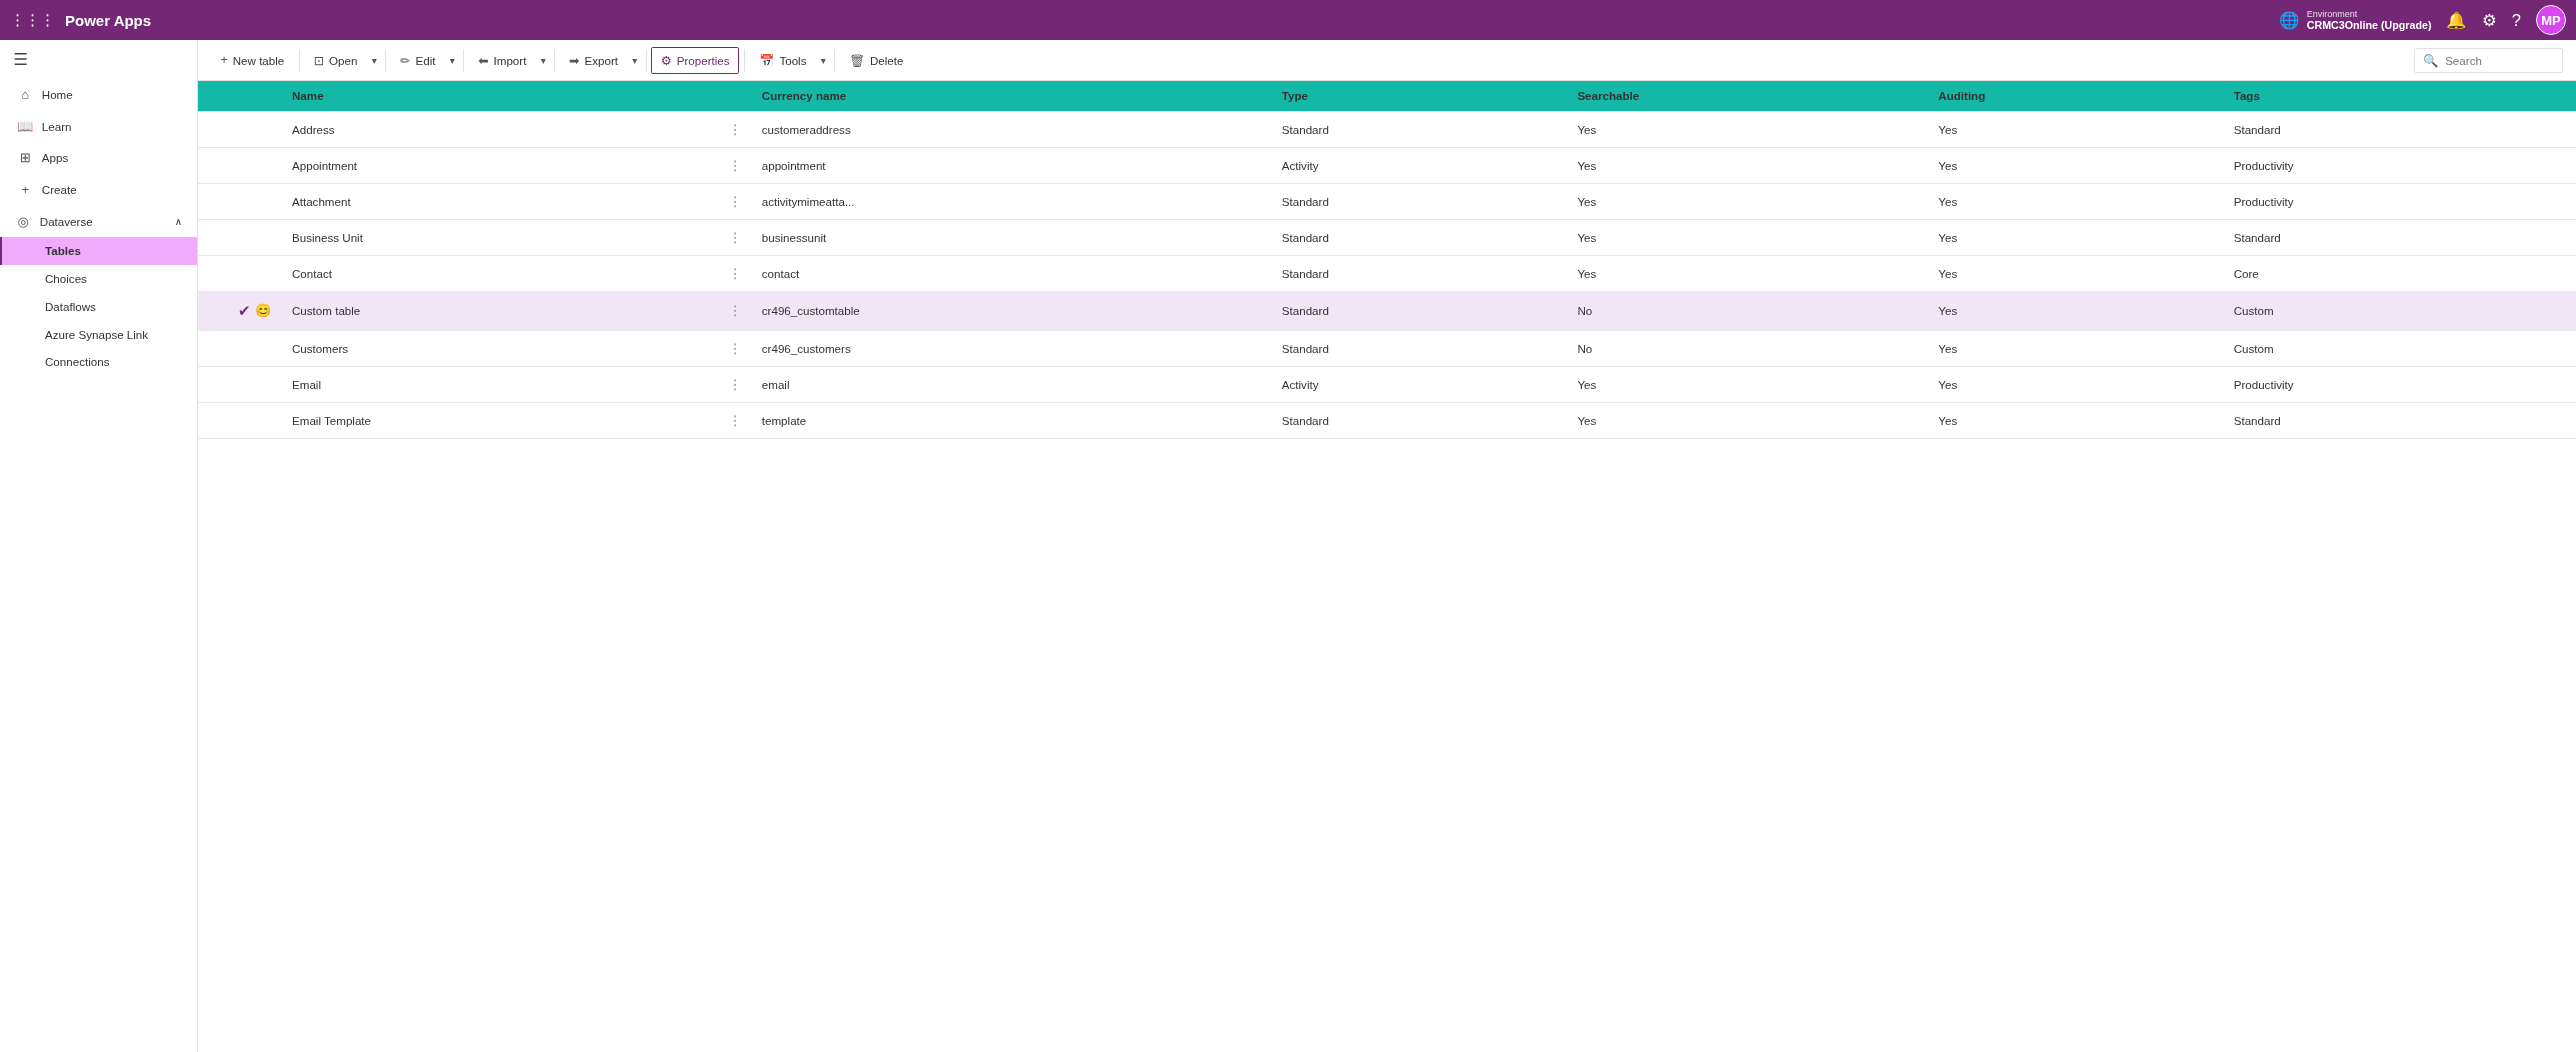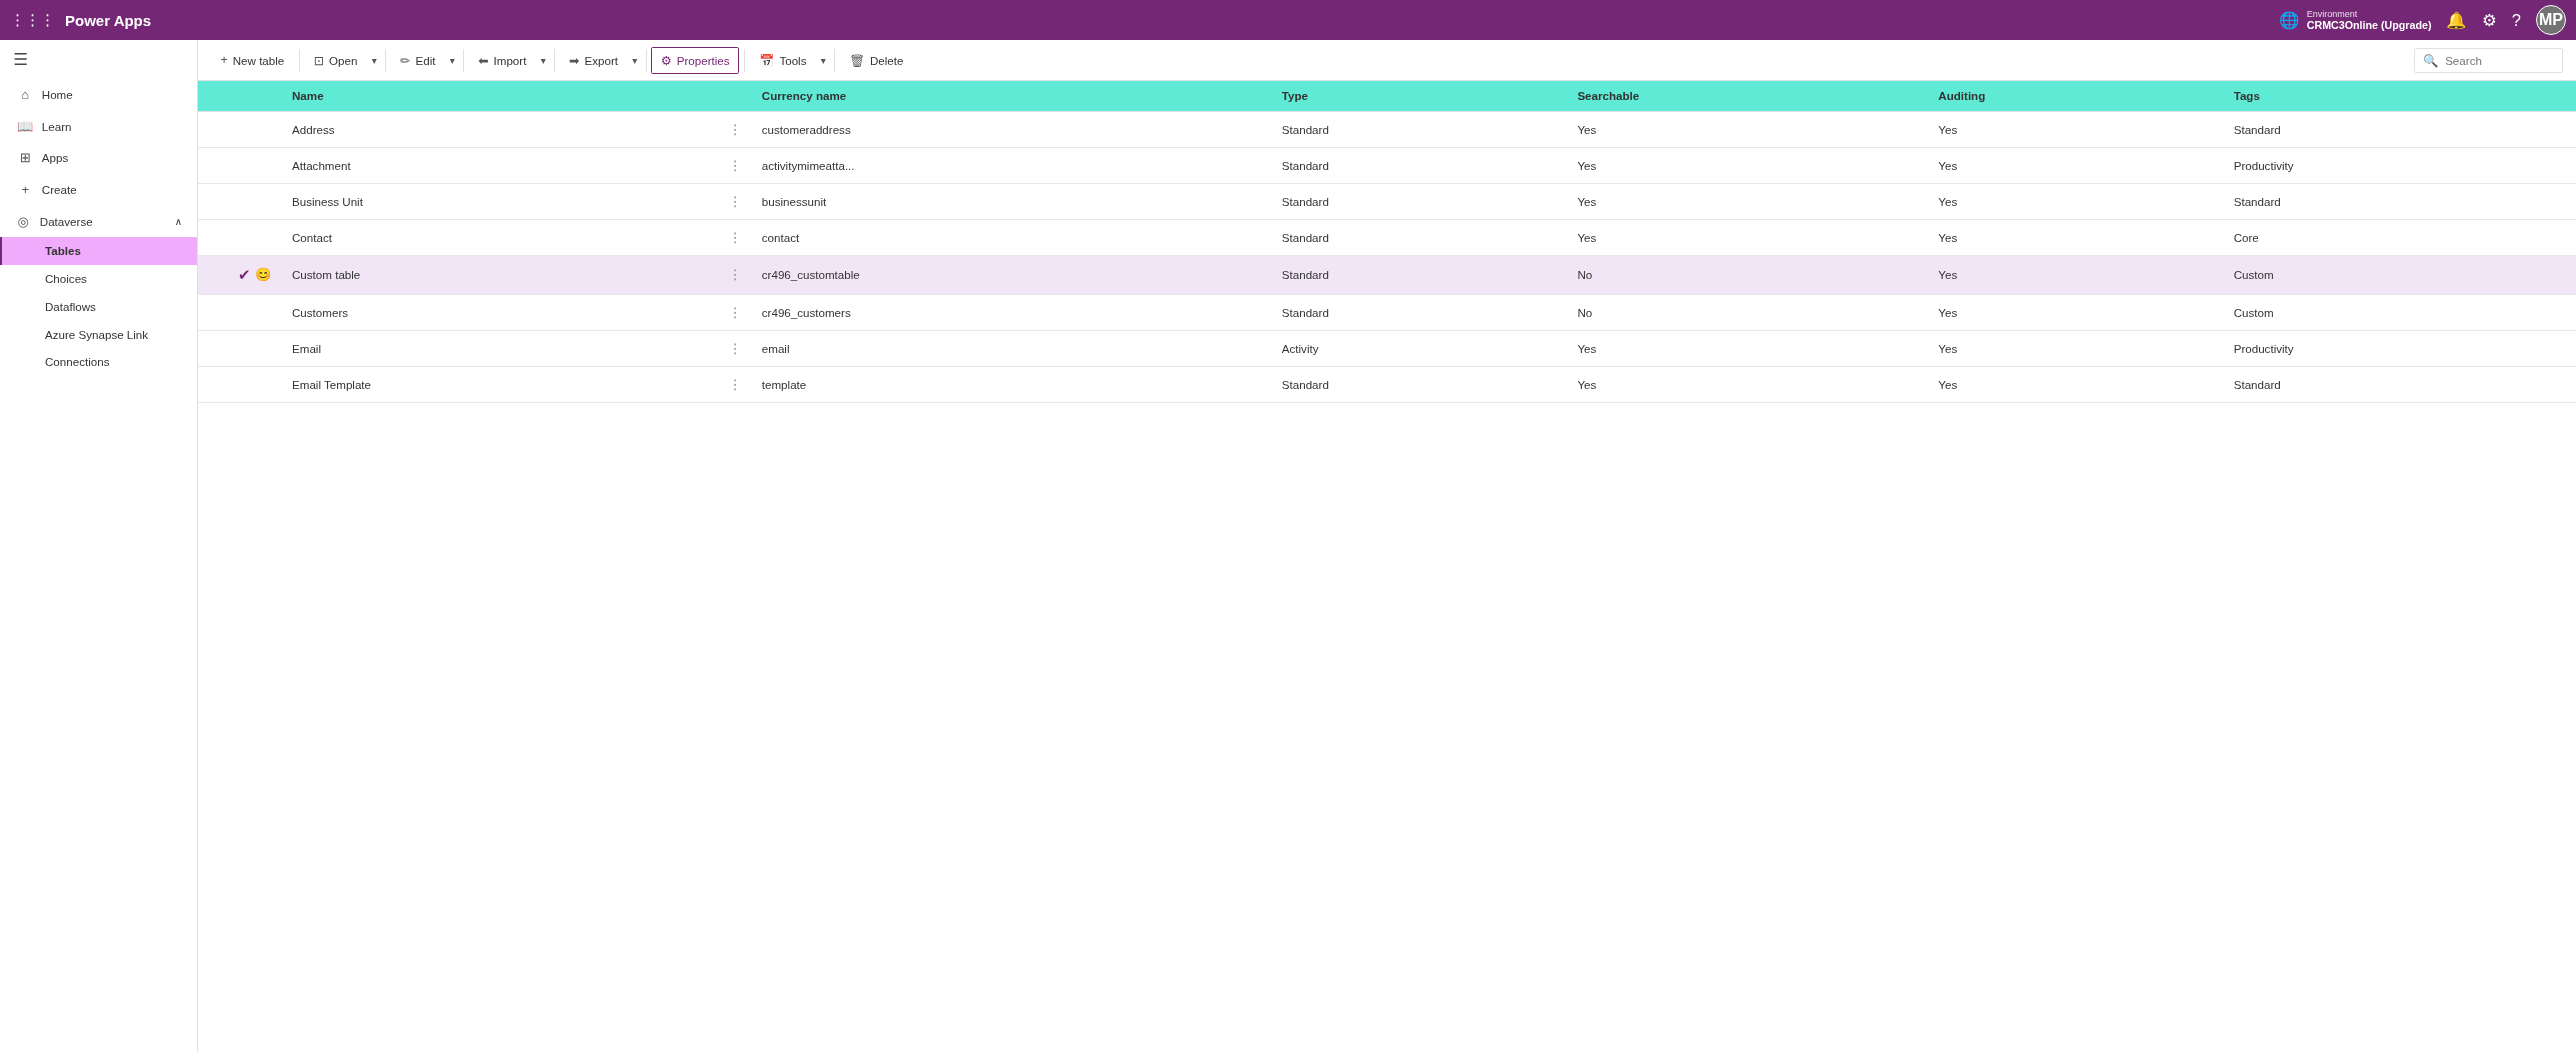--- a/index.html
+++ b/index.html
@@ -19,23 +19,23 @@
     .topnav-logo { font-size: 15px; font-weight: 600; color: white; white-space: nowrap; }
     .topnav-spacer { flex: 1; }
     .topnav-right { display: flex; align-items: center; gap: 15px; }
     .topnav-env { display: flex; align-items: center; gap: 6.6px; cursor: pointer; }
     .topnav-env-globe { font-size: 16.5px; color: white; }
     .topnav-env-text { display: flex; flex-direction: column; color: white; }
     .topnav-env-label { font-size: 9px; opacity: 0.85; }
     .topnav-env-name { font-size: 10.7px; font-weight: 600; }
     .topnav-icon-btn { color: white; font-size: 16.5px; cursor: pointer; background: none; border: none; }
     .topnav-avatar {
-      width: 30px; height: 30px; border-radius: 50%; background: #737373;
+      width: 30px; height: 30px; border-radius: 50%; background: #d946ef;
       border: 1.7px solid #fff; display: flex; align-items: center; justify-content: center;
-      font-weight: 700; font-size: 16px; color: white; cursor: pointer;
+      font-weight: 700; font-size: 13px; color: white; cursor: pointer;
     }
 
     
     .main-layout { display: flex; height: calc(100vh - 40px); }
 
     
     .sidebar {
       width: 198px;
       min-width: 198px;
       background: #fff;
@@ -150,21 +150,21 @@
 
     
     .table-container { flex: 1; overflow-y: auto; overflow-x: auto; }
     table { width: 100%; border-collapse: collapse; font-size: 11.6px; }
     thead th {
       text-align: left;
       padding: 8.3px 10px;
       border-bottom: 1.7px solid #e0e0e0;
       color: #333;
       font-weight: 600;
-      background: #5eead4;
+      background: #14b8a6;
       position: sticky;
       top: 0;
       z-index: 1;
       white-space: nowrap;
     }
     tbody tr { border-bottom: 0.8px solid #e8e8e8; }
     tbody tr.selected { background: #f0e6f6; }
     tbody td { padding: 10px 10px; color: #333; vertical-align: middle; }
     .row-icons { display: flex; align-items: center; gap: 5px; }
     .check-icon { color: #742774; font-size: 15px; }
@@ -325,20 +325,33 @@
               <td>Standard</td>
               <td>Yes</td>
               <td>Yes</td>
               <td>Standard</td>
             </tr>
             <tr>
               <td></td>
               <td>
                 <div class="row-icons"></div>
               </td>
+              <td class="col-name">Appointment</td>
+              <td><span class="more-icon">⋮</span></td>
+              <td>appointment</td>
+              <td>Activity</td>
+              <td>Yes</td>
+              <td>Yes</td>
+              <td>Productivity</td>
+            </tr>
+            <tr>
+              <td></td>
+              <td>
+                <div class="row-icons"></div>
+              </td>
               <td class="col-name">Attachment</td>
               <td><span class="more-icon">⋮</span></td>
               <td>activitymimeatta...</td>
               <td>Standard</td>
               <td>Yes</td>
               <td>Yes</td>
               <td>Productivity</td>
             </tr>
             <tr>
               <td></td>

